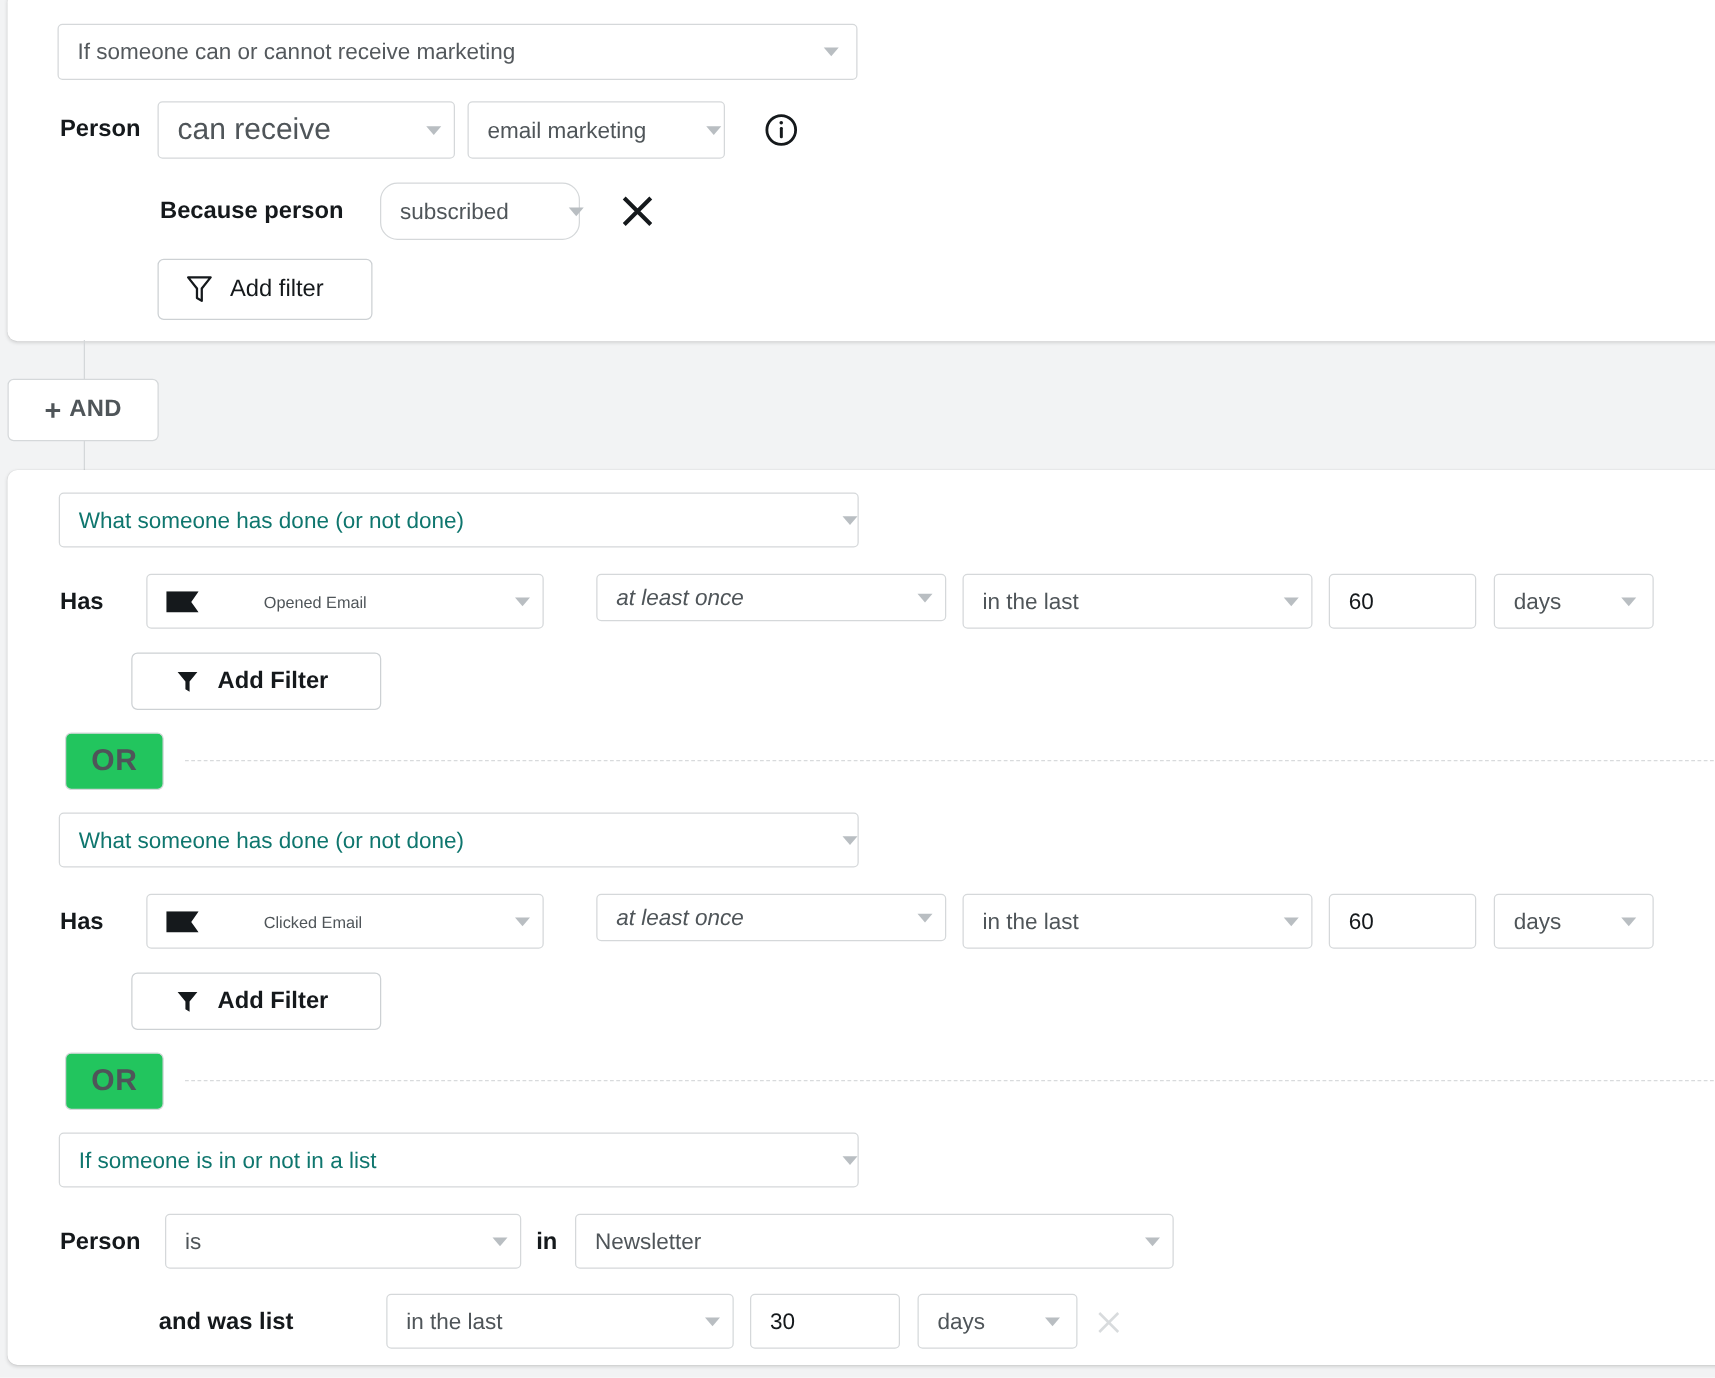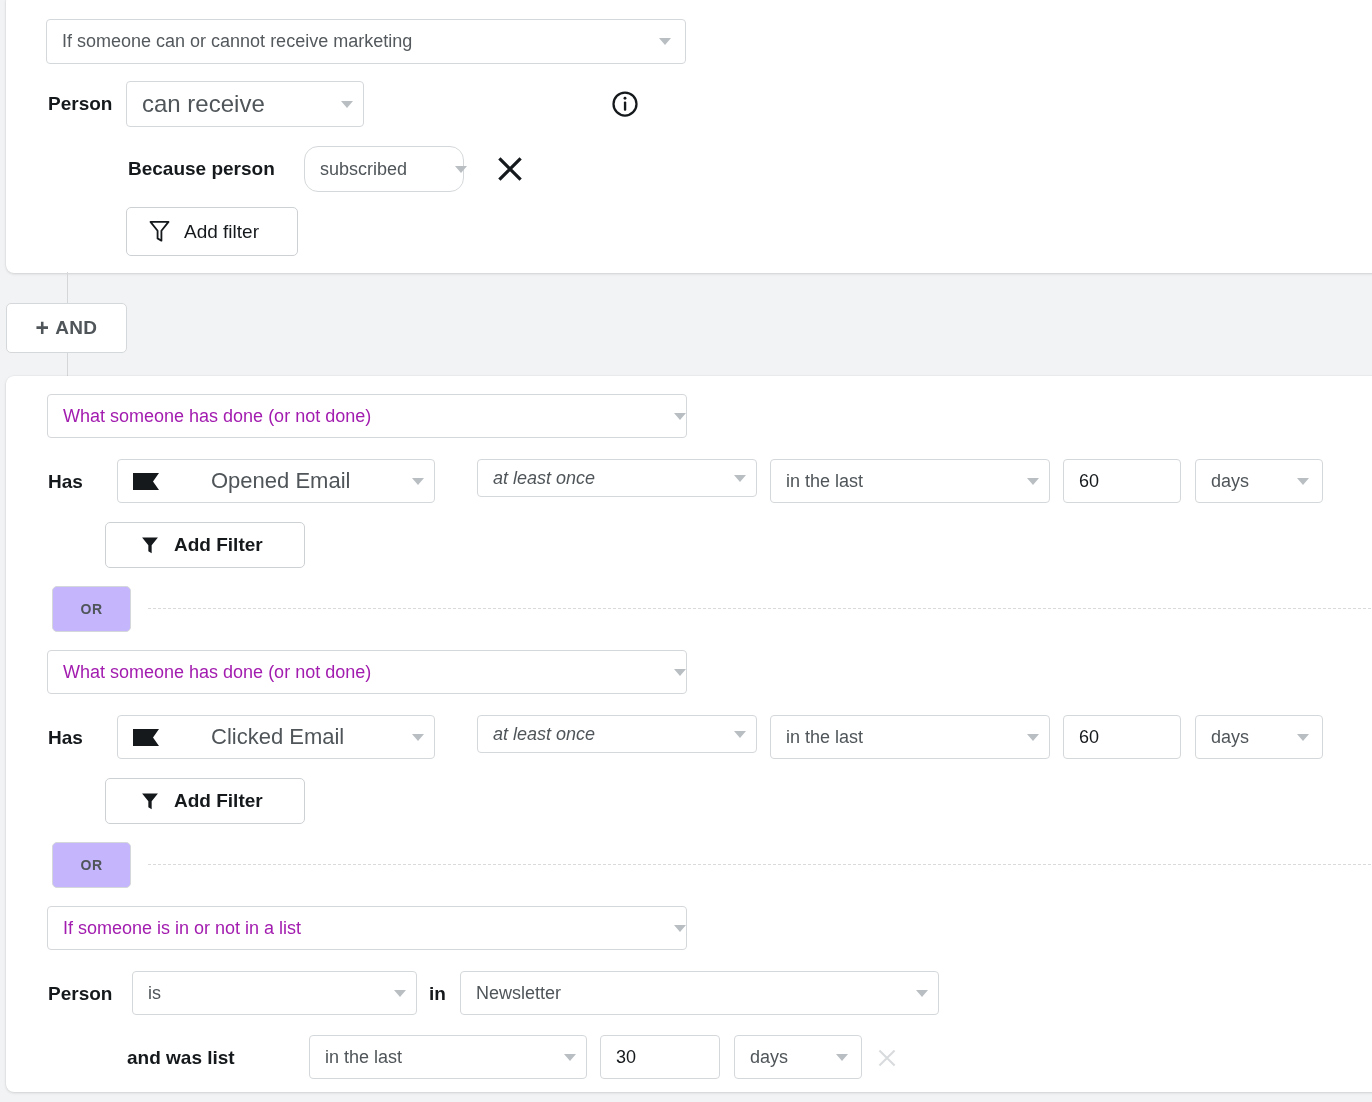--- a/index.html
+++ b/index.html
@@ -90,23 +90,23 @@
 
   
   #card-conditions .field,
   #card-conditions .label,
   #card-conditions .orbtn,
   #card-conditions .addfilter2 {
     font-family: "Liberation Sans Narrow", "Liberation Sans", sans-serif;
   }
   .grp { position: absolute; left: 0; width: 100%; }
 
-  .f-type   { left: 41px; width: 640px; height: 44px; font-size: 18px; color: #a21caf; padding-right: 0; align-items: center; }
+  .f-type   { left: 41px; width: 640px; height: 44px; font-size: 18px; color: #0f766e; padding-right: 0; align-items: center; }
   .lbl-has  { font-size: 19px; font-weight: 700; }
-  .f-metric { width: 318px; height: 44px; font-size: 22px; }
+  .f-metric { width: 318px; height: 44px; font-size: 13px; }
   .f-count  { width: 280px; height: 38px; font-size: 18px; font-style: italic; }
   .f-when   { width: 280px; height: 44px; font-size: 18px; }
   .f-num    { width: 118px; height: 44px; font-size: 18px; color: #15191c; }
   .f-unit   { width: 128px; height: 44px; font-size: 18px; }
 
   .flagicon {
     width: 26px; height: 17px;
     flex: 0 0 auto;
     margin-right: 12px;
   }
@@ -116,23 +116,23 @@
     width: 200px; height: 46px;
     background: #fff; border: 1px solid #cdd1d4; border-radius: 5px;
     display: flex; align-items: center; gap: 14px; padding-left: 34px;
     font-size: 19px; font-weight: 700; color: #15191c; cursor: pointer;
   }
 
   .orrow { position: absolute; left: 0; width: 100%; height: 46px; }
   .orbtn {
     position: absolute; left: 46px; top: 0;
     width: 79px; height: 46px;
-    background: #c4b5fd; border: 1px solid #d5d8da; border-radius: 5px;
+    background: #22c55e; border: 1px solid #d5d8da; border-radius: 5px;
     display: flex; align-items: center; justify-content: center;
-    font-size: 14px; font-weight: 700; color: #4f5559; letter-spacing: .4px;
+    font-size: 24px; font-weight: 700; color: #4f5559; letter-spacing: .4px;
     cursor: pointer;
   }
   .ordash {
     position: absolute; left: 142px; top: 22px; right: 0; height: 1px;
     border-top: 1px dashed #d8dadc;
   }
 
   .lbl-in { font-size: 19px; font-weight: 700; }
   .xfaint {
     position: absolute;
@@ -151,20 +151,24 @@
       <span class="caret"></span>
     </div>
 
     <div class="label" id="lbl-person-1">Person</div>
 
     <div class="field" id="f-can-receive">
       <span class="txt">can receive</span>
       <span class="caret"></span>
     </div>
 
+    <div class="field tight" id="f-email-mkt">
+      <span class="txt">email marketing</span>
+      <span class="caret"></span>
+    </div>
 
     <svg style="position:absolute;left:604px;top:95px" width="30" height="30" viewBox="0 0 24 24">
       <circle cx="12" cy="12" r="9.2" fill="none" stroke="#15191c" stroke-width="1.8"></circle>
       <circle cx="12" cy="7.4" r="1.15" fill="#15191c"></circle>
       <rect x="11.1" y="10" width="1.9" height="7.3" rx=".8" fill="#15191c"></rect>
     </svg>
 
     <div class="label" id="lbl-because">Because person</div>
 
     <div class="field tight" id="f-subscribed">

